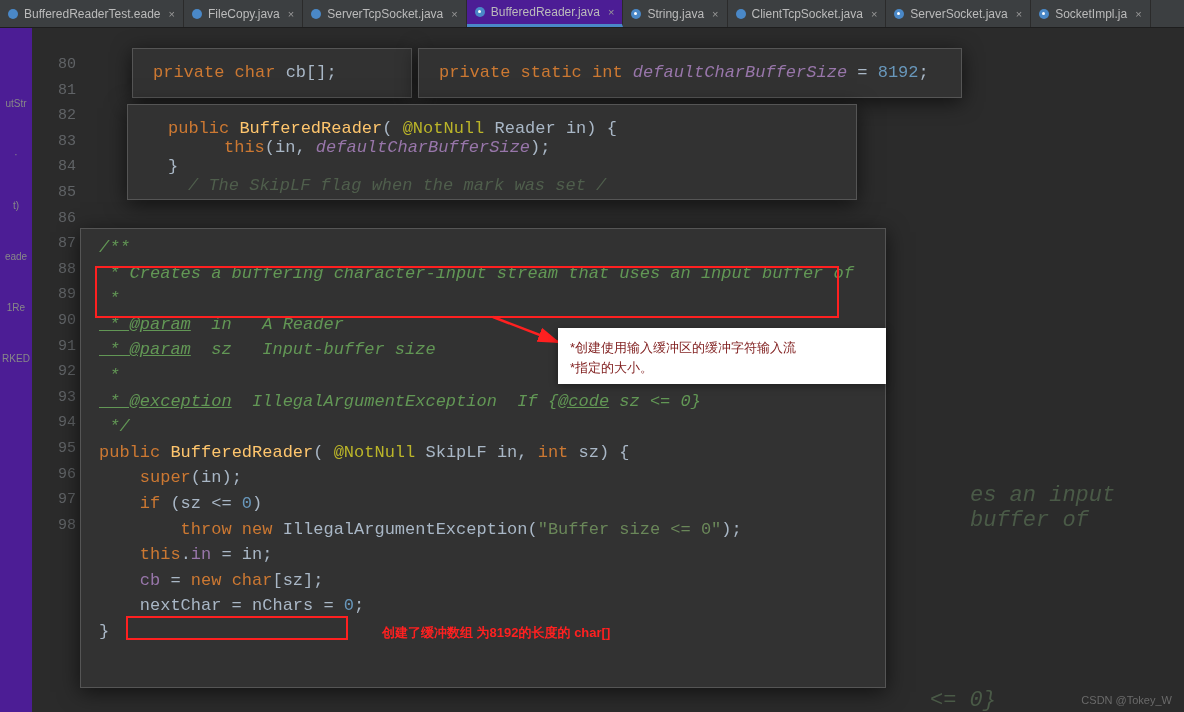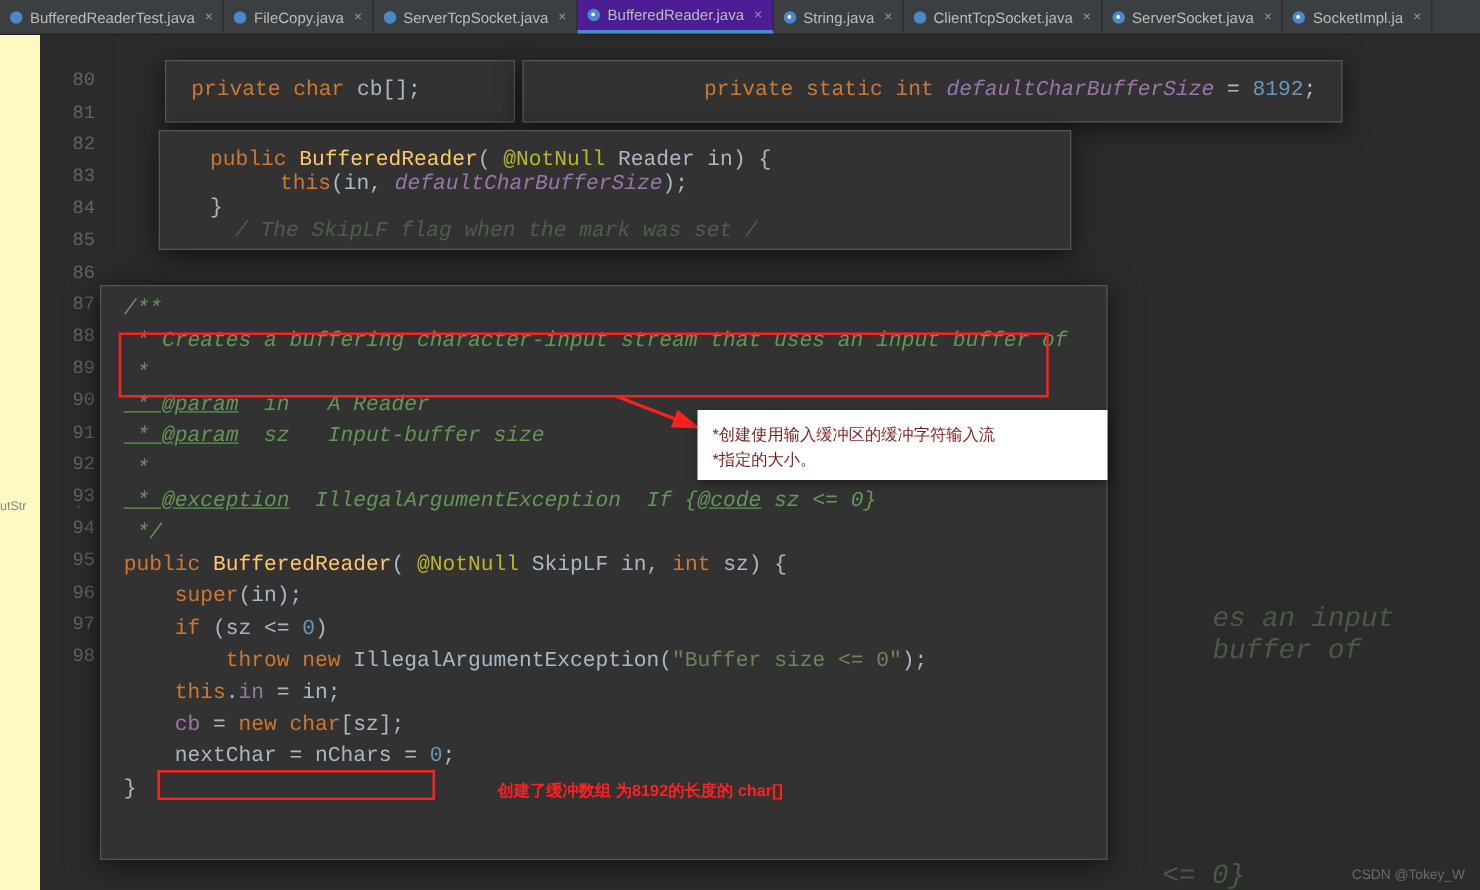--- a/index.html
+++ b/index.html
@@ -30,22 +30,22 @@
   cursor: pointer;
   white-space: nowrap;
 }
 .tab.active { background: #4c1d95; border-bottom: 3px solid #4a88c7; }
 .tab .dot { width: 10px; height: 10px; border-radius: 50%; background: #4a88c7; display:inline-block; position:relative; }
 .tab .lock { width: 10px; height: 10px; border-radius: 50%; background: #4a88c7; display:inline-block; position:relative; }
 .tab .lock::after { content:""; position:absolute; left:3px; top:3px; width:3px; height:3px; background:#fff; border-radius:50%; }
 .tab .close { color:#999; font-size:11px; margin-left:2px;}
 .side {
   position: absolute; left: 0; top: 28px; bottom: 0; width: 32px;
-  background: #fef9c3;
-  display: flex; flex-direction: row; gap: 40px; padding-top: 70px;
+  background: #4c1d95;
+  display: flex; flex-direction: column; gap: 40px; padding-top: 70px;
   font-size: 10px; color: #888; font-family: sans-serif;
   align-items:center;
 }
 .side div { writing-mode: horizontal-tb; }
 .gutter {
   position: absolute; left: 32px; top: 28px; width: 58px;
   text-align: right; color: #606366; padding-right: 14px;
   font-size: 15px; line-height: 25.6px; padding-top: 24px;
 }
 .code-bg {
@@ -59,55 +59,55 @@
 .faint-code.fc1 { left:880px; top:455px; }
 .faint-code.fc2 { left:840px; top:660px; color:#4a5a47; font-style:italic; }
 .panel {
   position: absolute;
   background: #323232;
   border: 1px solid #555;
   box-shadow: 0 4px 20px rgba(0,0,0,.6);
   font-size: 17px;
 }
 .panel.p1 { left:132px; top:48px; width:280px; height:50px; padding: 14px 20px; }
-.panel.p2 { left:418px; top:48px; width:656px; height:50px; padding: 14px 20px; text-align: right; }
+.panel.p2 { left:418px; top:48px; width:544px; height:50px; padding: 14px 20px; }
 .panel.p3 { left:127px; top:104px; width:730px; height:96px; padding: 14px 40px; }
 .panel.p4 { left:80px; top:228px; width:806px; height:460px; padding-top: 0px; }
 .panel.p4 .line { white-space: pre; line-height: 25.6px; padding-left: 18px; }
 .panel.p4 .line:first-child { padding-top: 6px; }
 .kw { color:#cc7832; }
 .id { color:#ffc66d; }
 .an { color:#bbb529; }
 .cm { color:#629755; font-style: italic; }
 .tag { color:#629755; font-style: italic; text-decoration: underline; }
 .str { color:#6a8759; }
 .num { color:#6897bb; }
 .fld { color:#9876aa; }
 .pl { color:#a9b7c6; }
 .it { font-style: italic; }
 .red-rect1 { position:absolute; border:2.5px solid #ff2020; left:95px; top:266px; width:744px; height:52px; z-index:20; }
 .red-rect2 { position:absolute; border:2.5px solid #ff2020; left:126px; top:616px; width:222px; height:24px; z-index:20; }
-.red-text { position:absolute; color:#ff2020; font-size:13px; font-weight:bold; left:382px; top:624px; font-style:normal; font-family: "Microsoft YaHei", sans-serif; z-index:20;margin-left:16px;}
+.red-text { position:absolute; color:#ff2020; font-size:13px; font-weight:bold; left:382px; top:624px; font-style:normal; font-family: "Microsoft YaHei", sans-serif; z-index:20;}
 .arrow { position:absolute; left:488px; top:312px; z-index:25; }
 .tooltip {
   position: absolute; left:558px; top:328px; width:328px; height:56px;
   background:#fff; color:#7f1d1d; font-size:13px;
   padding:10px 12px; font-family: "Microsoft YaHei", sans-serif;
   box-shadow: 0 2px 8px rgba(0,0,0,.4); z-index:30;
   line-height: 1.5;
 }
 .watermark { position:absolute; right:12px; bottom:6px; color:#6a6a6a; font-size:11px; font-family:sans-serif; }
 </style>
 </head>
 <body>
 
 <div class="tabs" id="tabs-row">
     <div class="tab">
       <span class="dot"></span>
-      <span>BufferedReaderTest.java</span>
+      <span>BufferedReaderTest.eade</span>
       <span class="close">×</span>
     </div>
     <div class="tab">
       <span class="dot"></span>
       <span>FileCopy.java</span>
       <span class="close">×</span>
     </div>
     <div class="tab">
       <span class="dot"></span>
       <span>ServerTcpSocket.java</span>

